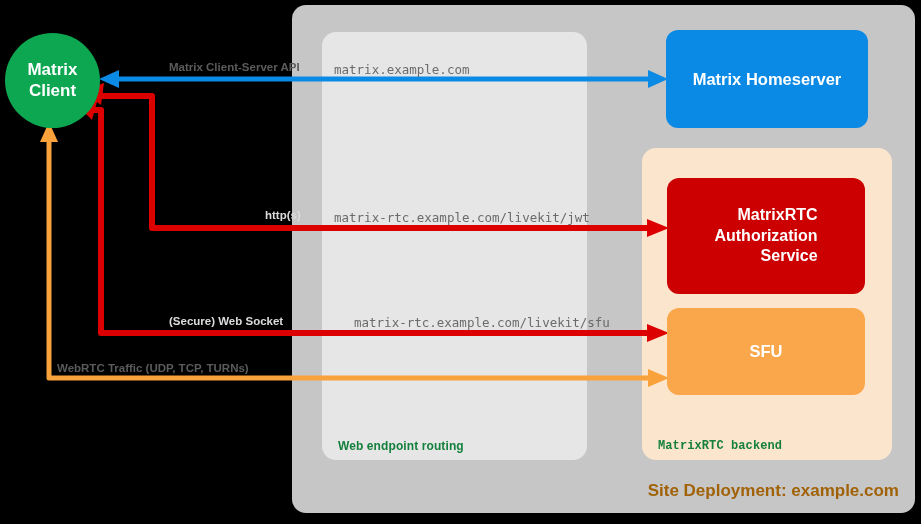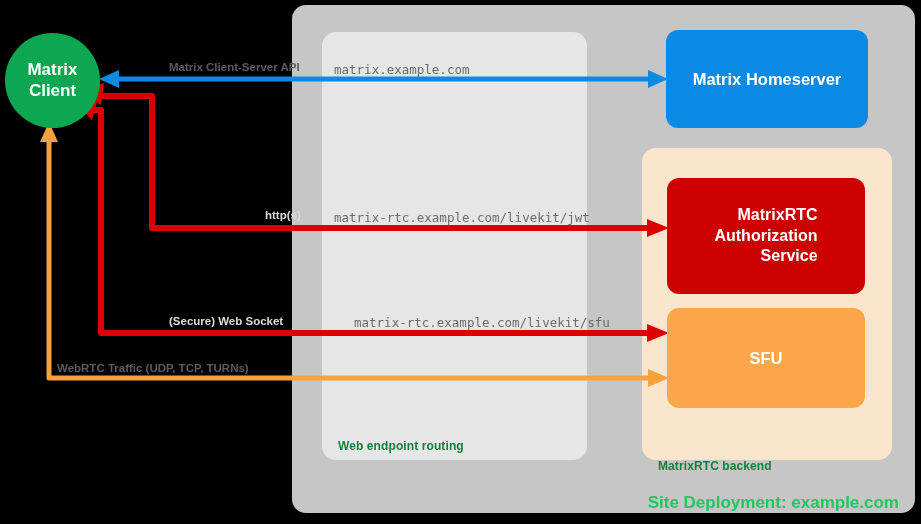--- a/index.html
+++ b/index.html
@@ -48,33 +48,32 @@
   }
   .container-label {
     position: absolute;
     font-size: 12px;
     font-weight: bold;
     color: #15803d;
     letter-spacing: 0.1px;
     white-space: nowrap;
   }
   .routing-label { left: 338px; top: 439px; }
-  .backend-label { left: 658px; top: 459px; }
+  .backend-label { left: 658px; top: 439px; font-family: Liberation Mono, monospace; }
 
   .site-title {
     position: absolute;
     left: 0;
     top: 481px;
     width: 899px;
     text-align: right;
     font-size: 17px;
     font-weight: bold;
-    color: #22c55e;
-    white-space: nowrap;
-    margin-top: 12px;
+    color: #a16207;
+    white-space: nowrap;
   }
 
   
   .client-circle {
     position: absolute;
     left: 5px;
     top: 33px;
     width: 95px;
     height: 95px;
     border-radius: 50%;
@@ -105,21 +104,21 @@
     background: #0b8ae5;
     font-size: 16.5px;
   }
   .node-auth {
     left: 667px; top: 178px; width: 198px; height: 116px;
     background: #cc0000;
     font-size: 16px;
     line-height: 1.3;
   }
   .node-sfu {
-    left: 667px; top: 308px; width: 198px; height: 100px;
+    left: 667px; top: 308px; width: 198px; height: 87px;
     background: #f9a74a;
     font-size: 16.5px;
   }
 
   
   .arrow-layer {
     position: absolute;
     left: 0; top: 0;
     width: 921px; height: 524px;
     z-index: 4;

